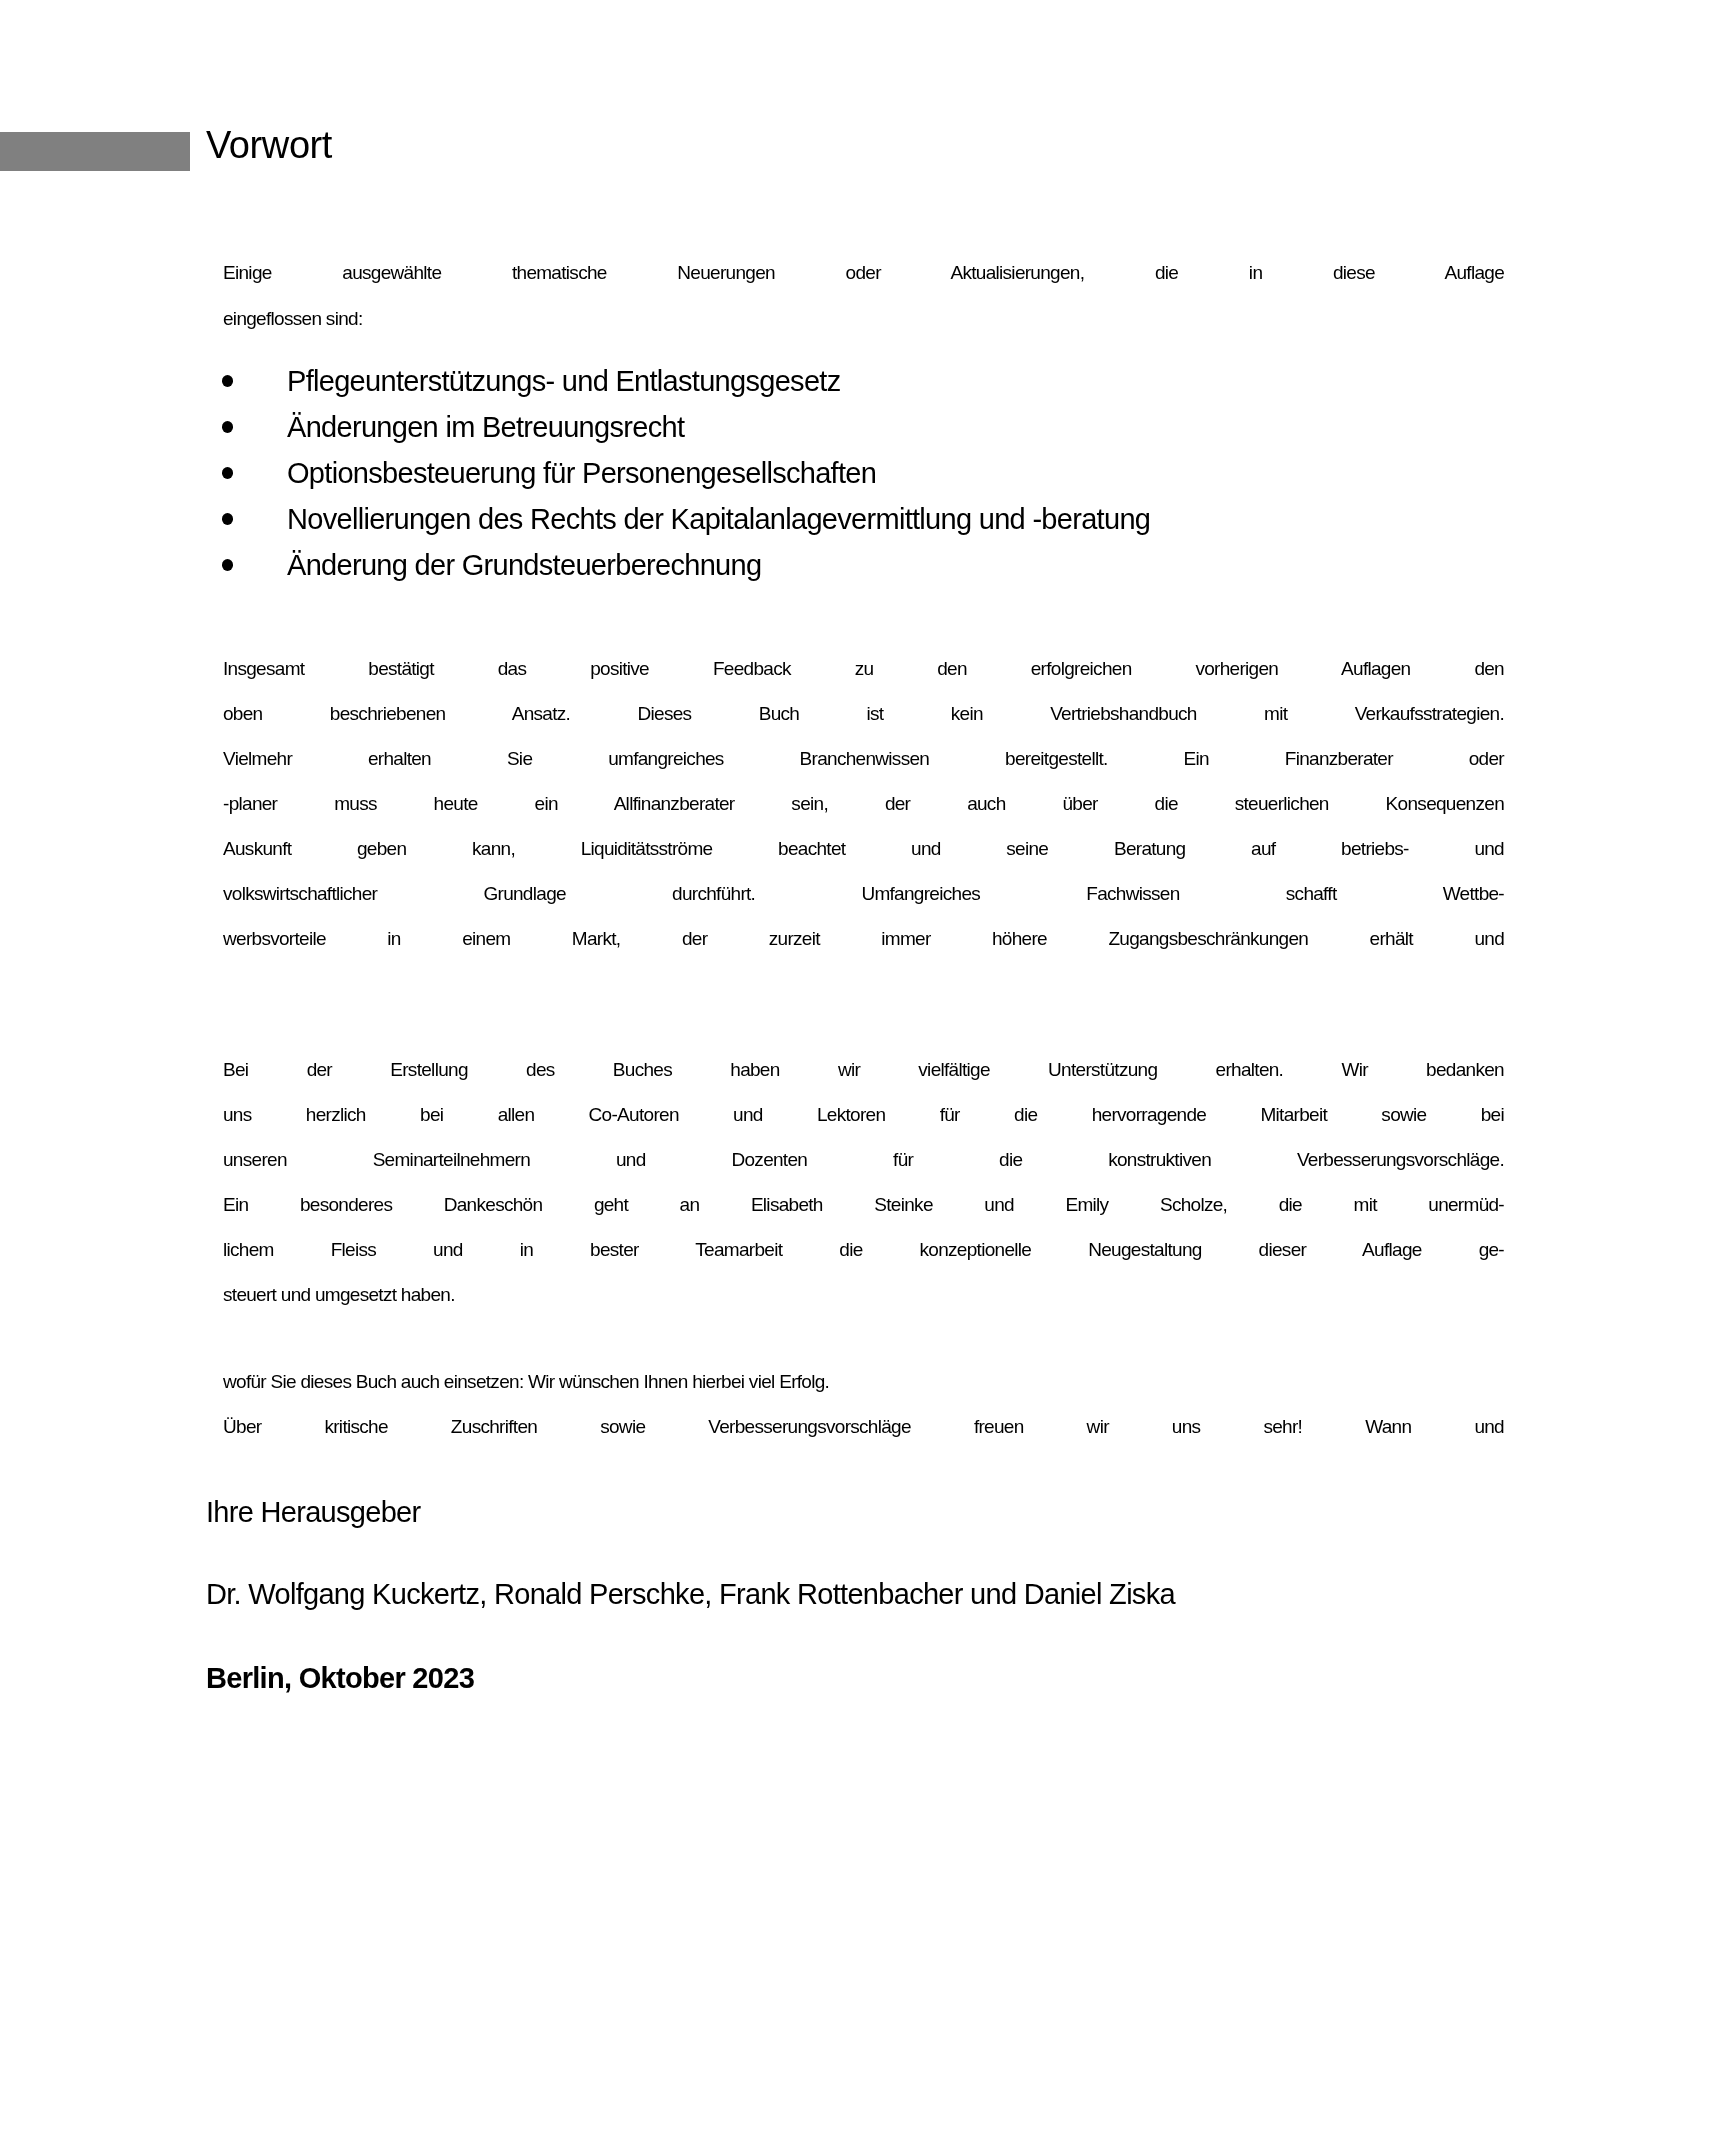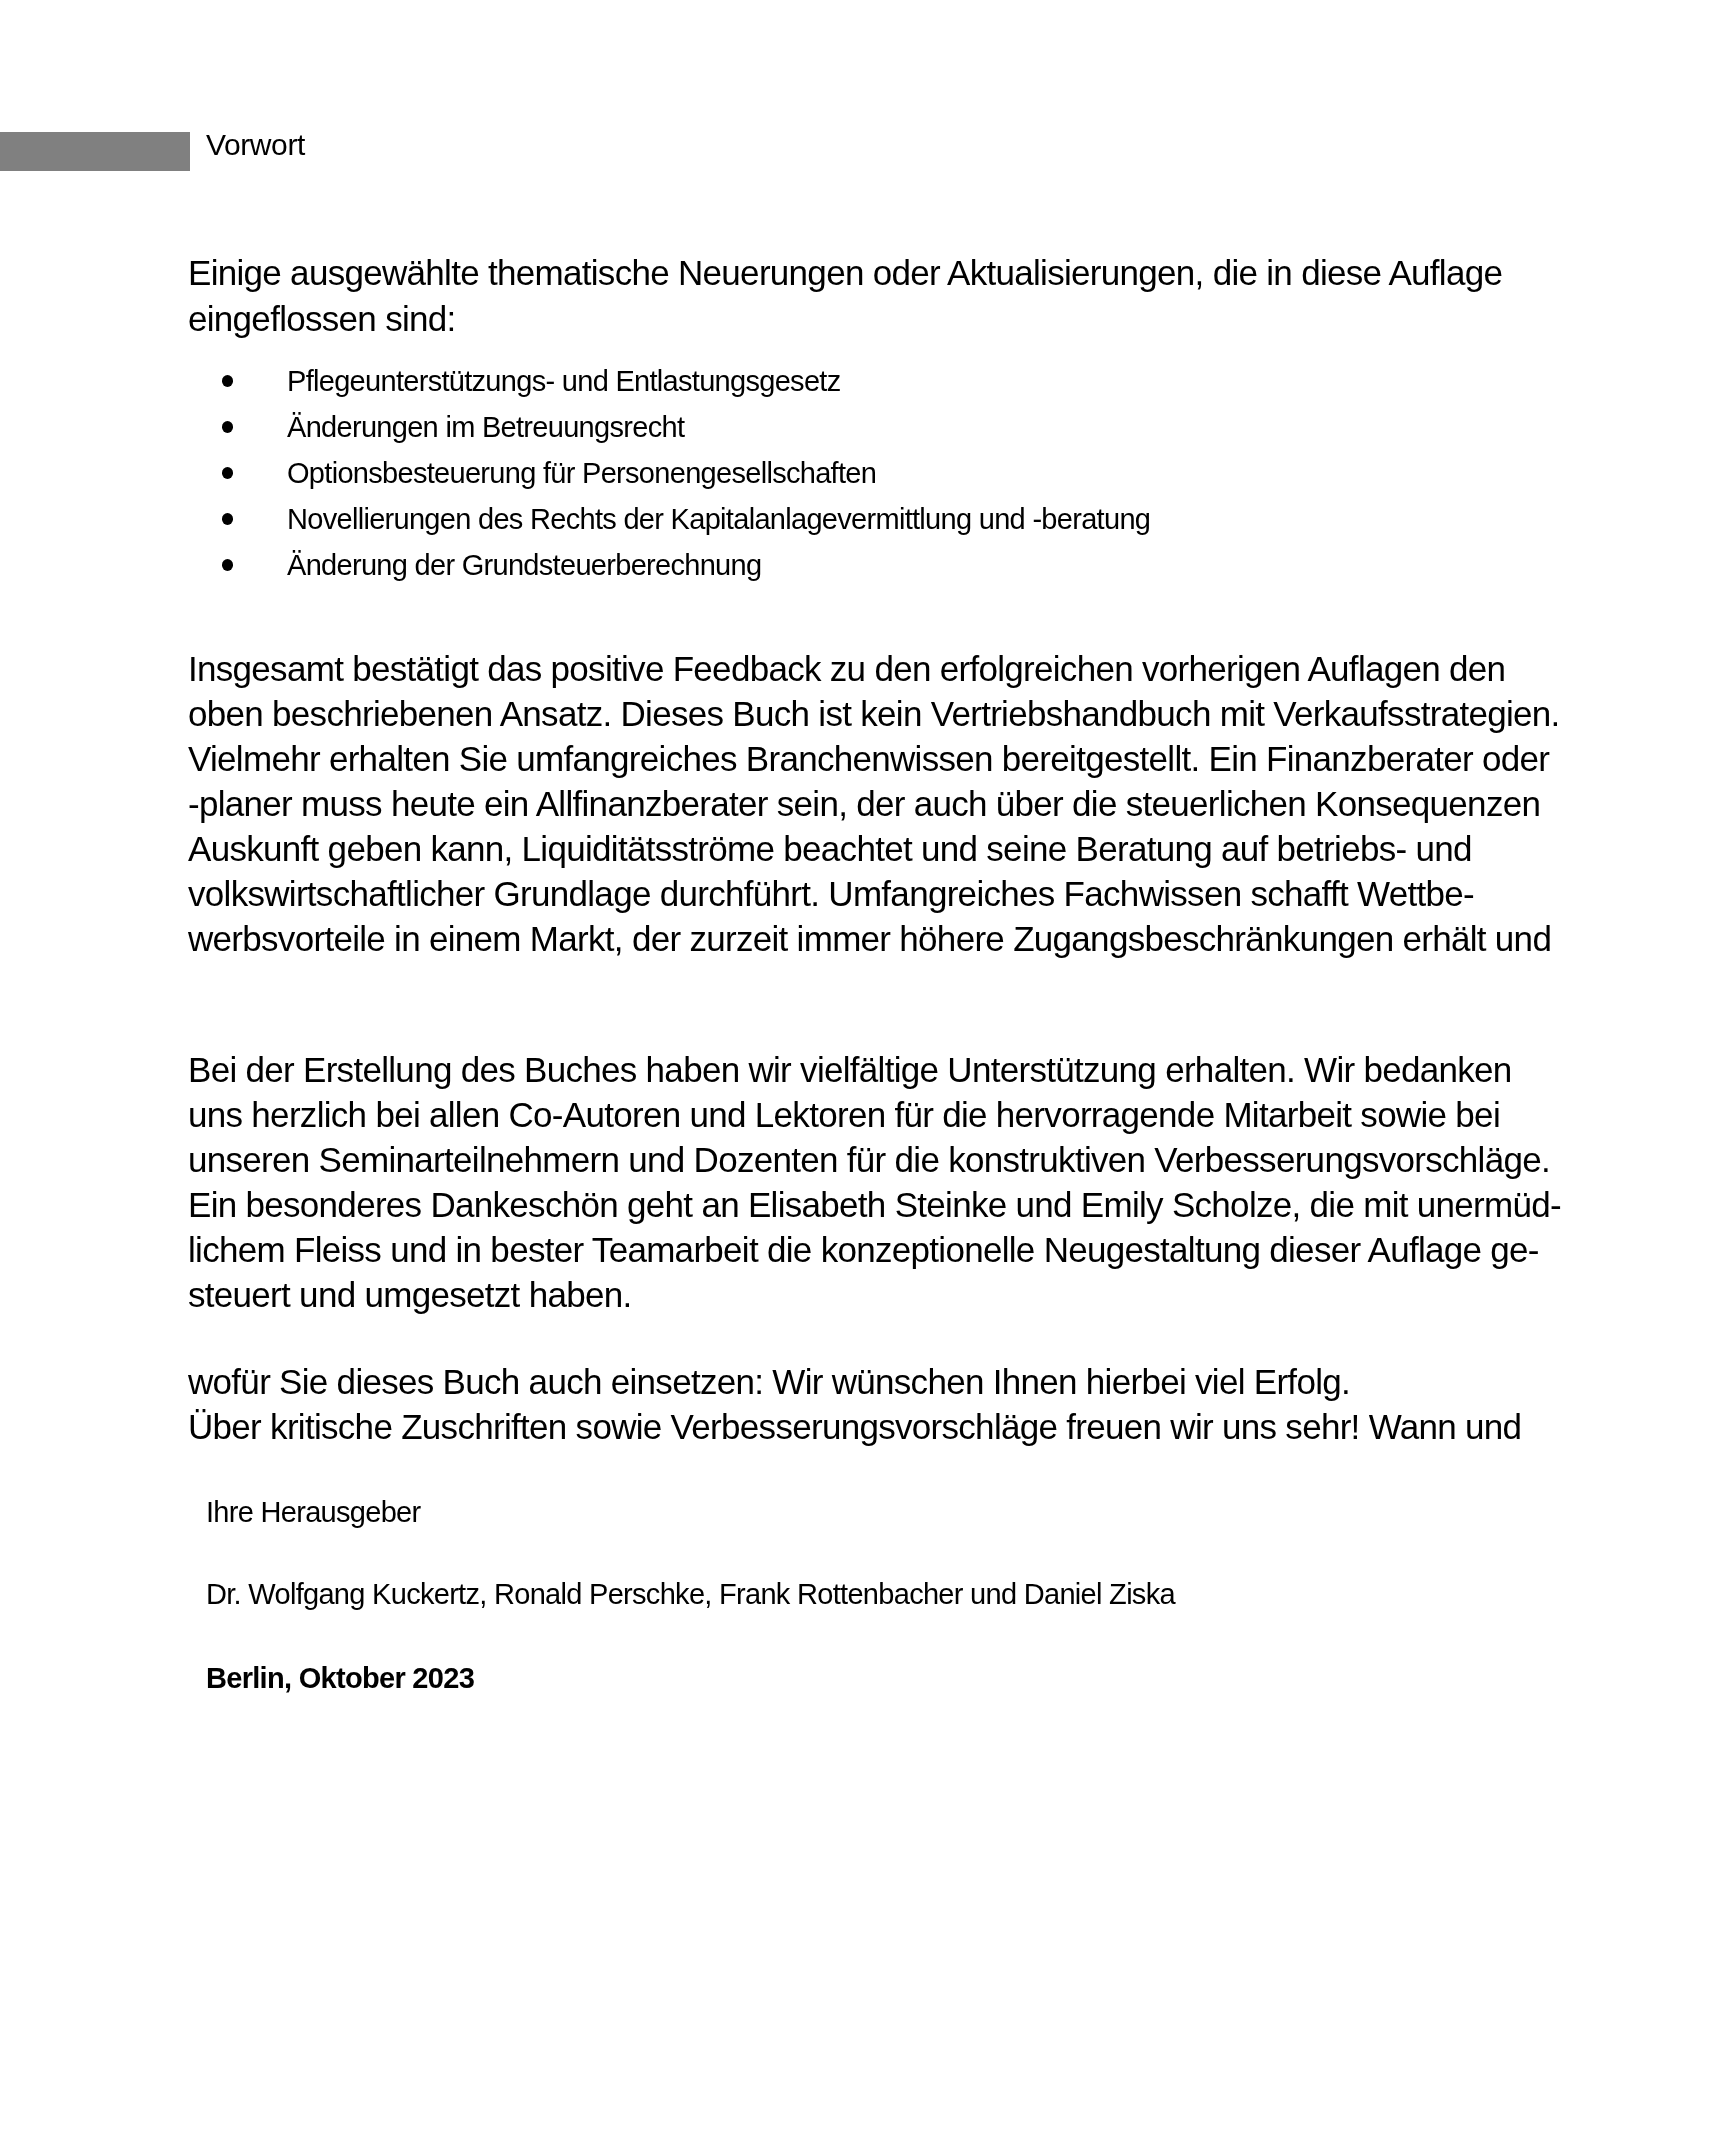--- a/index.html
+++ b/index.html
@@ -20,31 +20,31 @@
       left: 0;
       top: 132px;
       width: 190px;
       height: 39px;
       background: #808080;
     }
     .header-title {
       position: absolute;
       left: 206px;
       top: 127px;
-      font-size: 30px;
+      font-size: 38px;
       line-height: 36px;
       letter-spacing: -0.4px;
       white-space: nowrap;
       text-align: right;
     }
     .block {
       position: absolute;
-      left: 188px;
+      left: 223px;
       width: 1281px;
-      font-size: 35px;
+      font-size: 19px;
       line-height: 45px;
       letter-spacing: -0.7px;
       word-spacing: 0px;
     }
     .justify-line {
       display: block;
       text-align: justify;
       text-align-last: justify;
       white-space: nowrap;
     }

